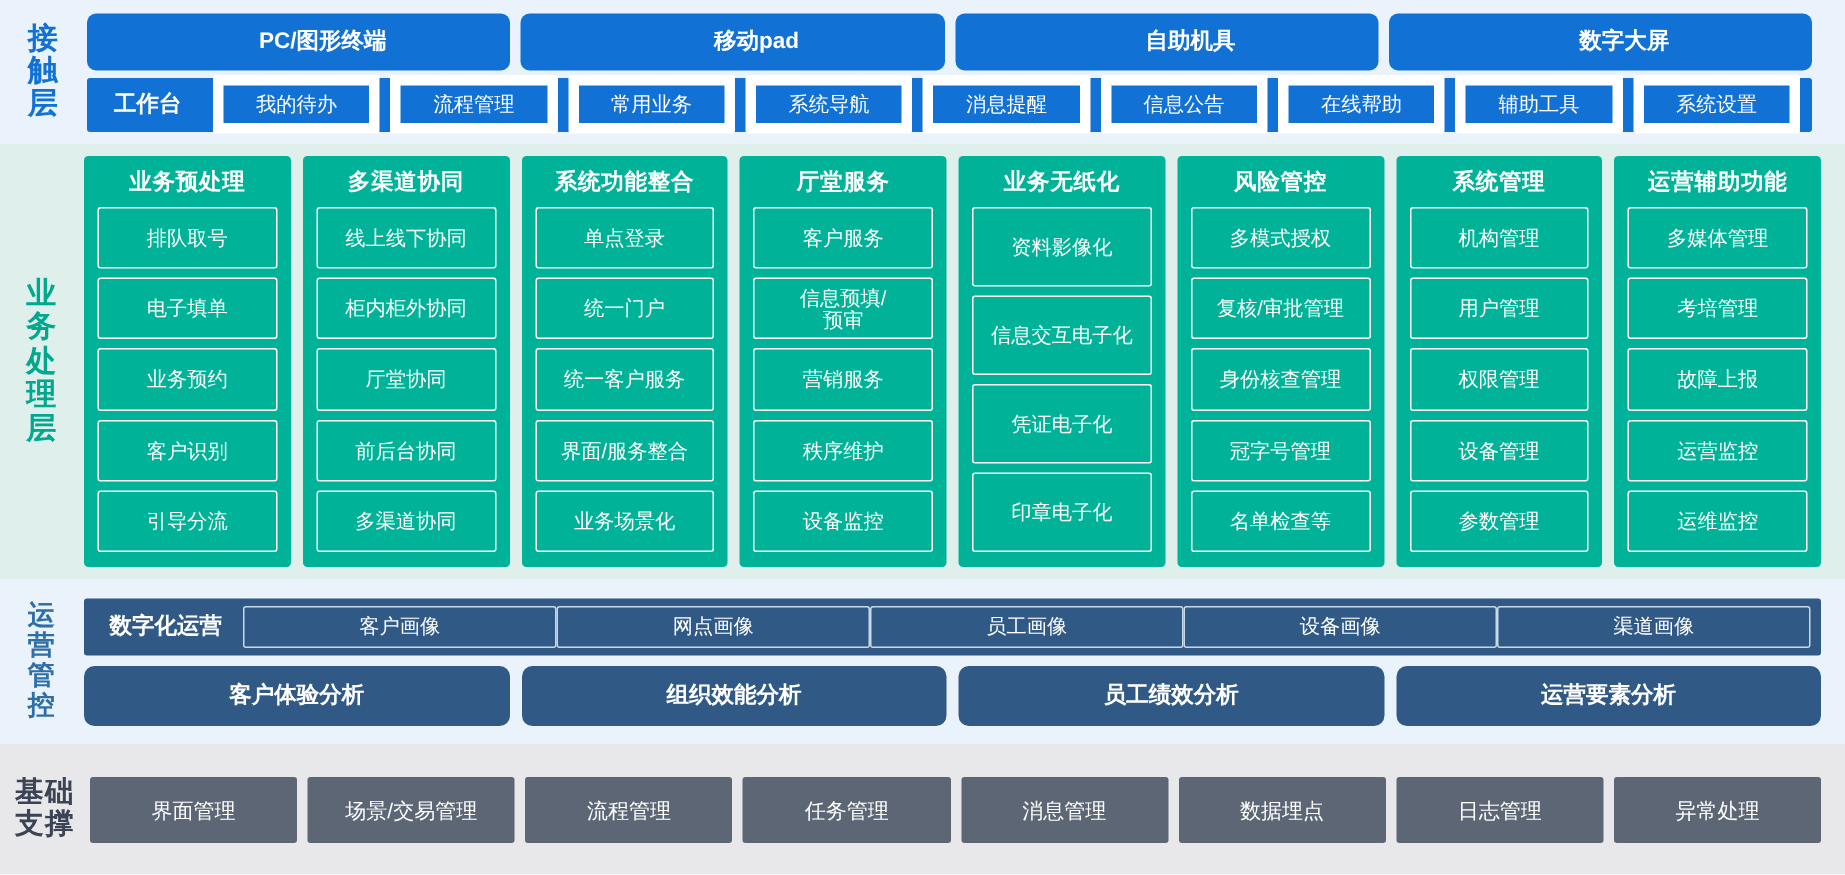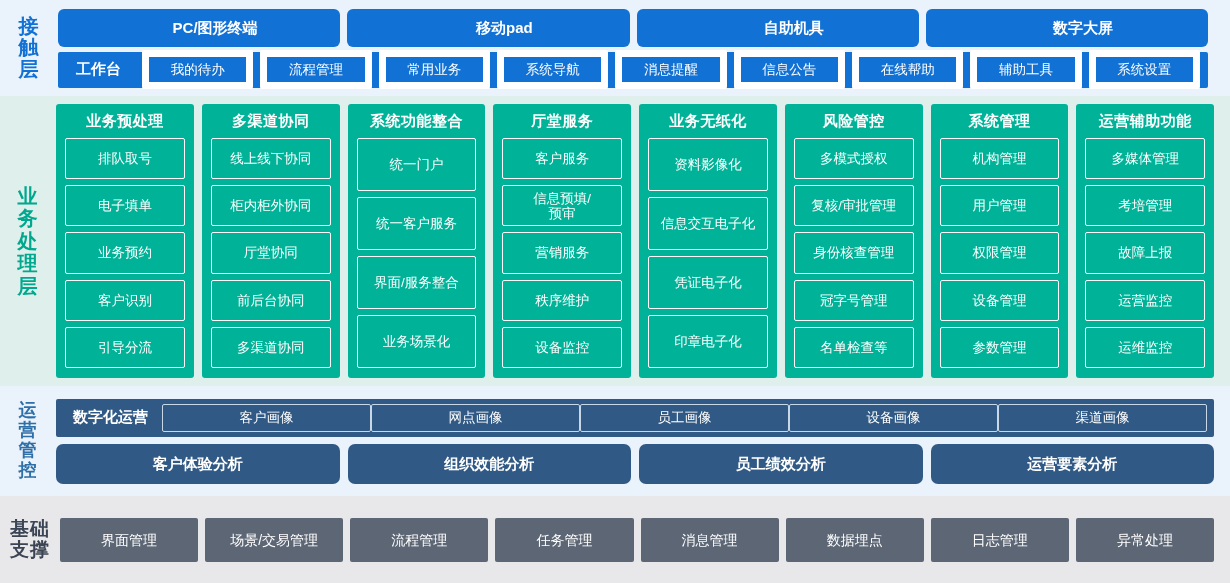--- a/index.html
+++ b/index.html
@@ -227,20 +227,21 @@
           <div class="biz-item">柜内柜外协同</div>
           <div class="biz-item">厅堂协同</div>
           <div class="biz-item">前后台协同</div>
           <div class="biz-item">多渠道协同</div>
         </div>
       </div>
 
       <div class="biz-col">
         <div class="biz-col-title">系统功能整合</div>
         <div class="biz-items">
+          <div class="biz-item">单点登录</div>
           <div class="biz-item">统一门户</div>
           <div class="biz-item">统一客户服务</div>
           <div class="biz-item">界面/服务整合</div>
           <div class="biz-item">业务场景化</div>
         </div>
       </div>
 
       <div class="biz-col">
         <div class="biz-col-title">厅堂服务</div>
         <div class="biz-items">

